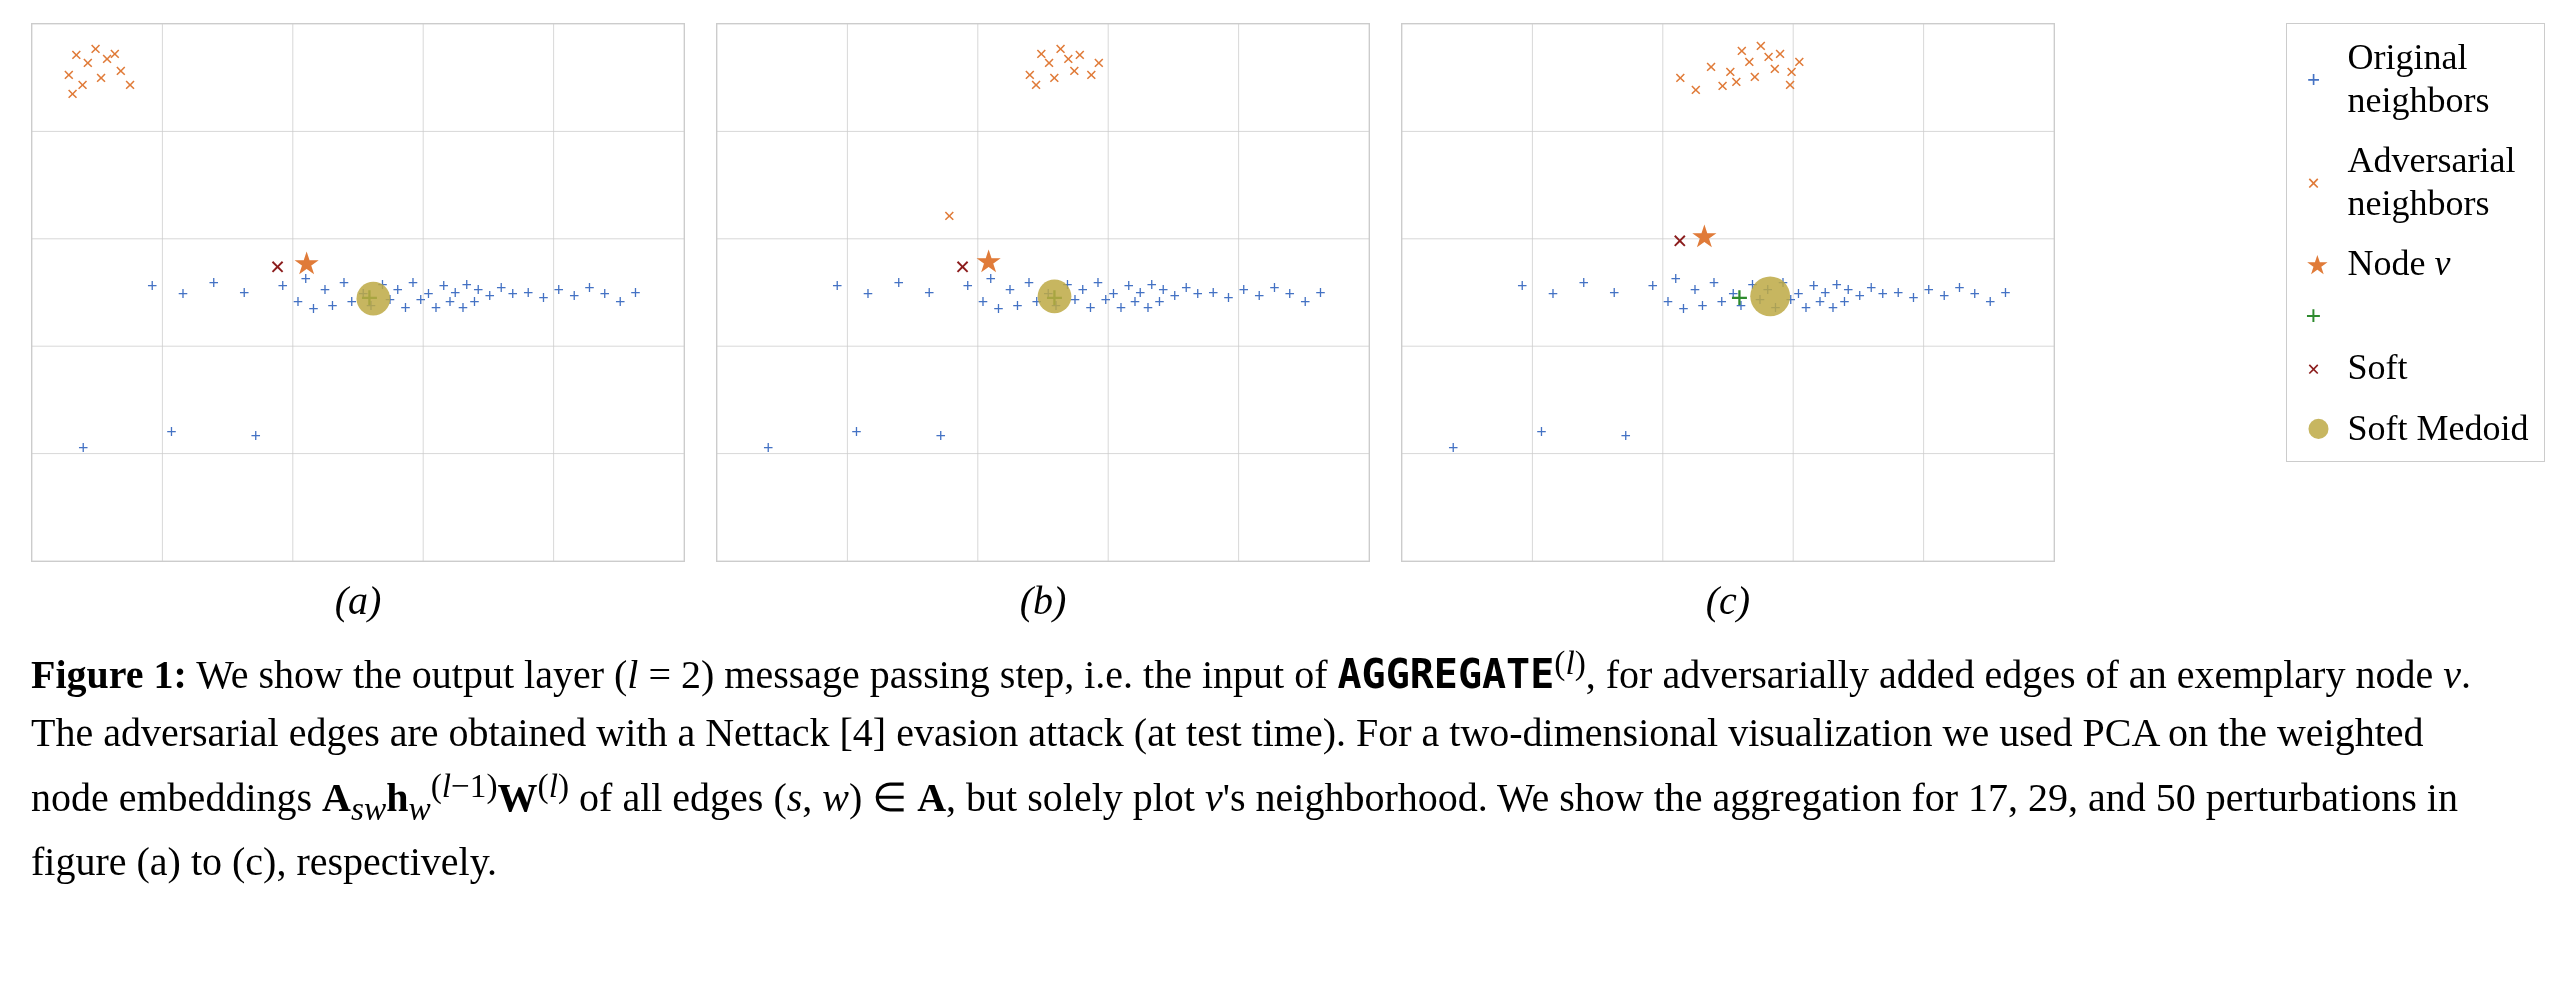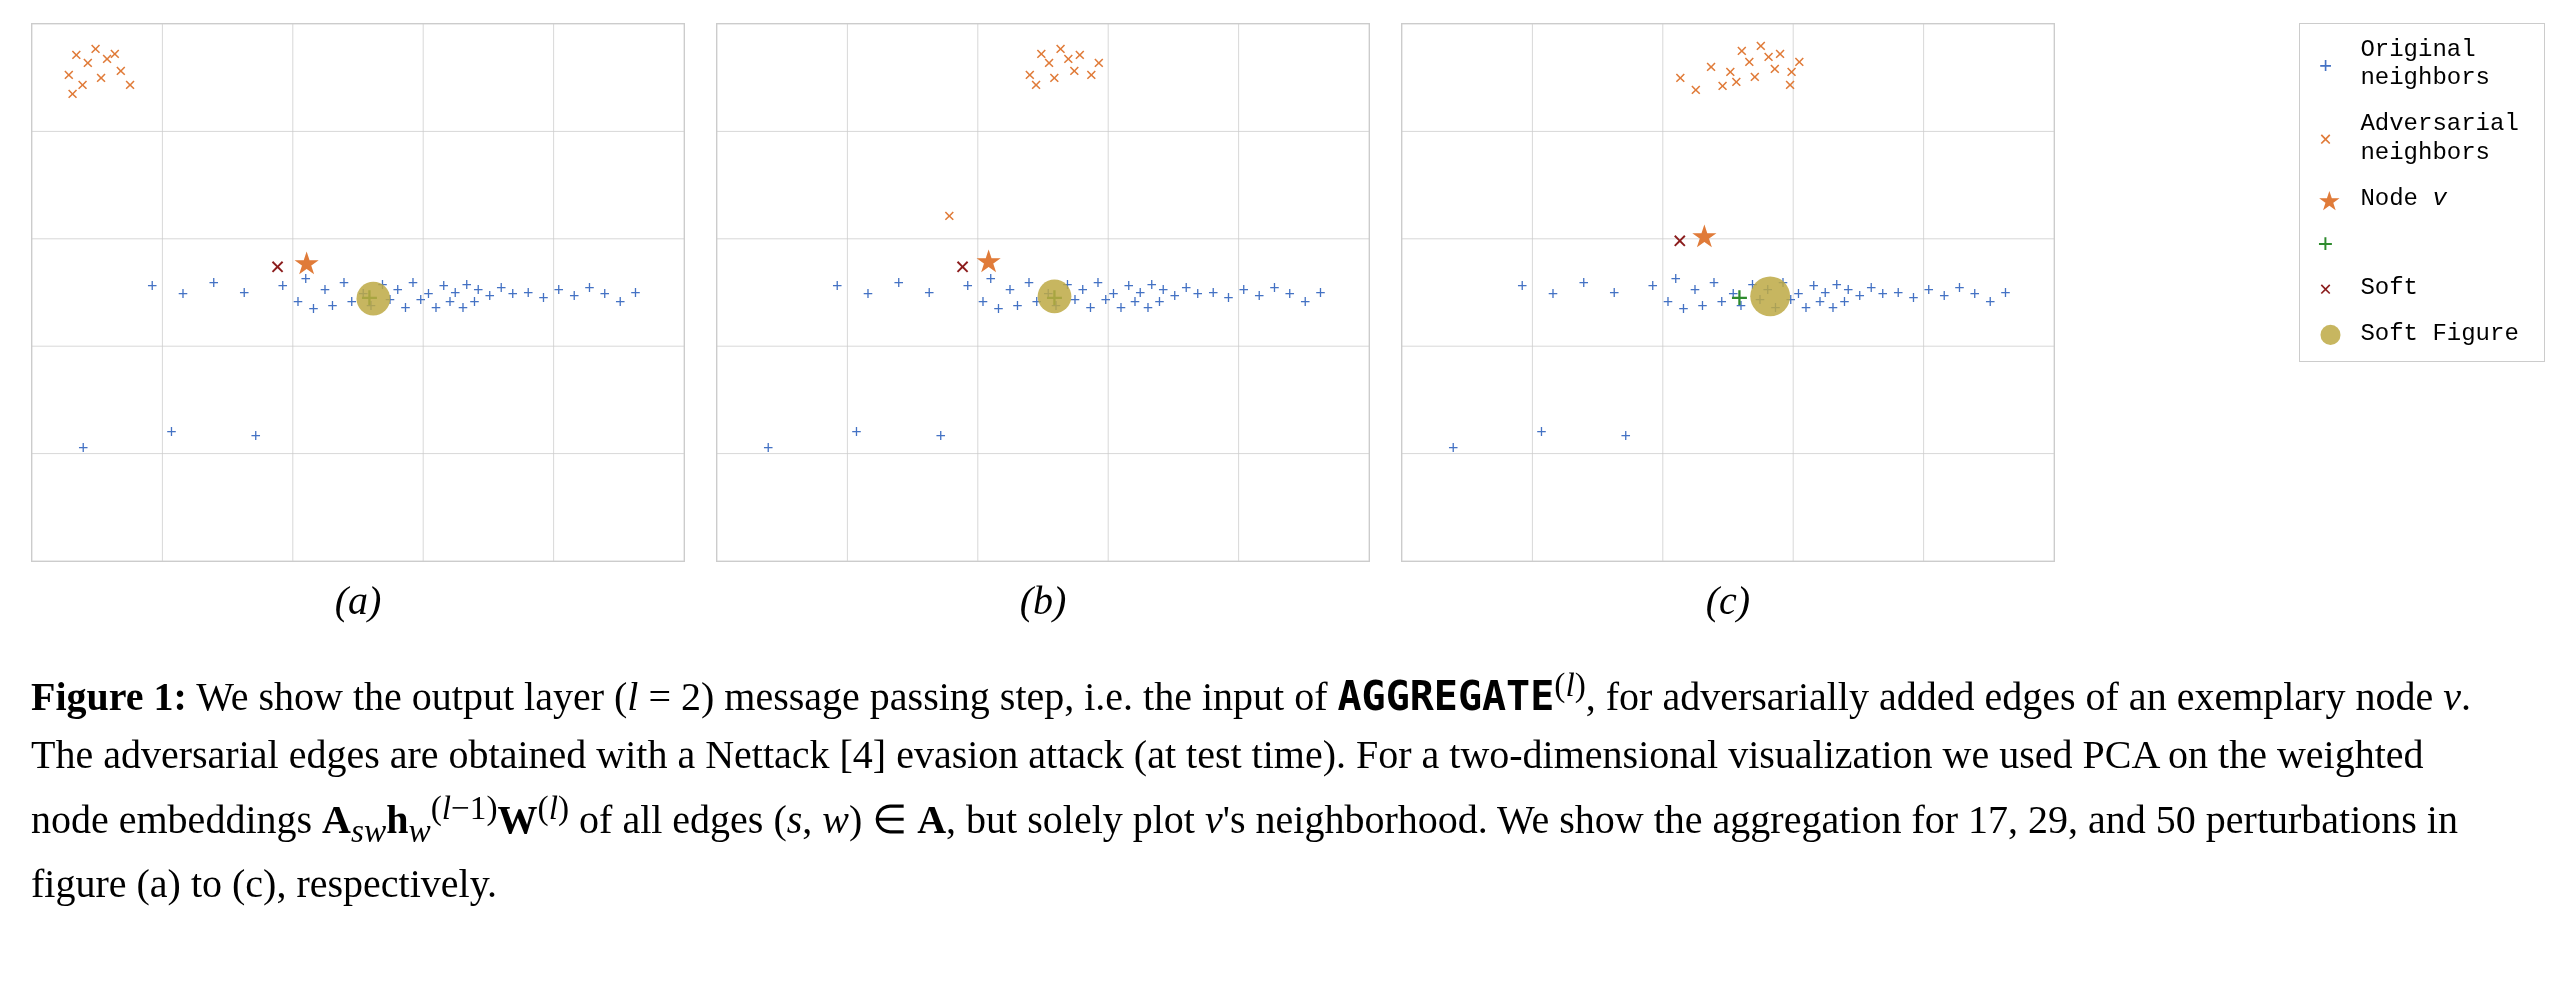--- a/index.html
+++ b/index.html
@@ -65,27 +65,26 @@
     }
 
     .legend-item {
       display: flex;
       flex-direction: row;
       align-items: center;
       gap: 14px;
     }
 
     .legend-text {
-      font-size: 24px;
+      font-size: 36px;
       line-height: 1.2;
-      font-family: Liberation Mono, monospace;
     }
 
     .caption-area {
-      margin-top: 36px;
+      margin-top: 14px;
       font-size: 40px;
       line-height: 1.45;
       max-width: 2464px;
     }
   </style>
 </head>
 <body>
 
 <div class="main-container">
   <div class="plots-row">
@@ -397,21 +396,21 @@
         <svg width="31" height="27" viewBox="0 0 40 35">
           <text x="5" y="28" font-size="30" fill="#8B1C1C" font-weight="bold">×</text>
         </svg>
         <span class="legend-text">Soft</span>
       </div>
 
       <div class="legend-item">
         <svg width="31" height="27" viewBox="0 0 40 35">
           <circle cx="20" cy="18" r="13" fill="#BDA944" opacity="0.85"></circle>
         </svg>
-        <span class="legend-text">Soft Figure</span>
+        <span class="legend-text">Soft Medoid</span>
       </div>
     </div>
   </div>
 
   <div class="caption-area">
     <span>
       <b>Figure 1:</b> We show the output layer (<i>l</i> = 2) message passing step, i.e. the input of <span style="font-family: monospace; font-weight: bold;">AGGREGATE</span><sup>(<i>l</i>)</sup>, for adversarially added edges of an exemplary node <i>v</i>. The adversarial edges are obtained with a Nettack [4] evasion attack (at test time). For a two-dimensional visualization we used PCA on the weighted node embeddings <b>A</b><sub><i>sw</i></sub><b>h</b><sub><i>w</i></sub><sup>(<i>l</i>−1)</sup><b>W</b><sup>(<i>l</i>)</sup> of all edges (<i>s</i>, <i>w</i>) ∈ <b>A</b>, but solely plot <i>v</i>'s neighborhood. We show the aggregation for 17, 29, and 50 perturbations in figure (a) to (c), respectively.
     </span>
   </div>
 </div>

